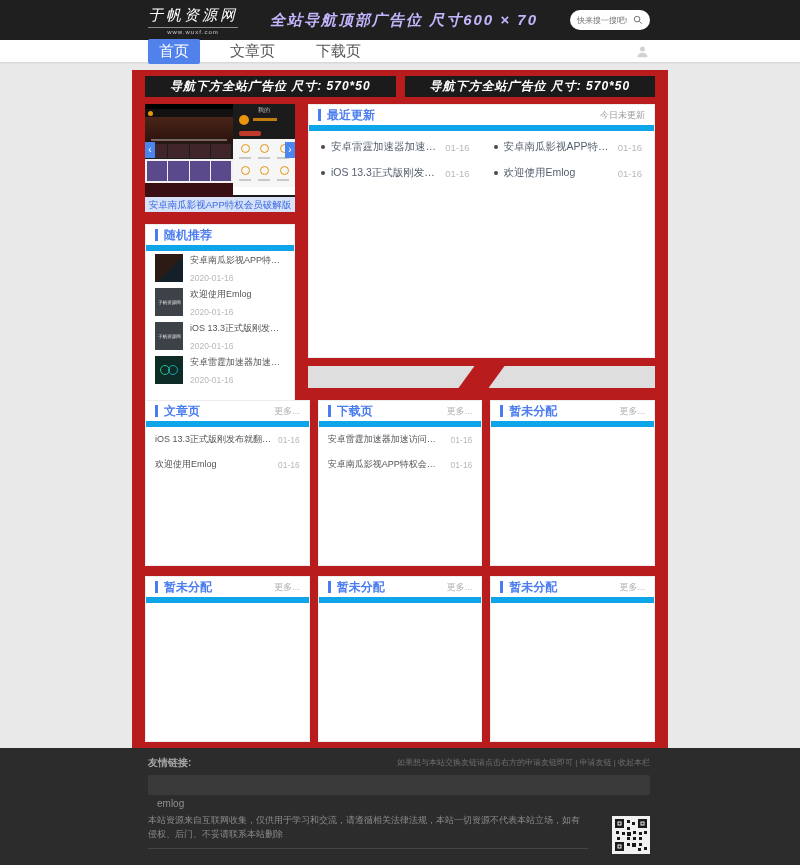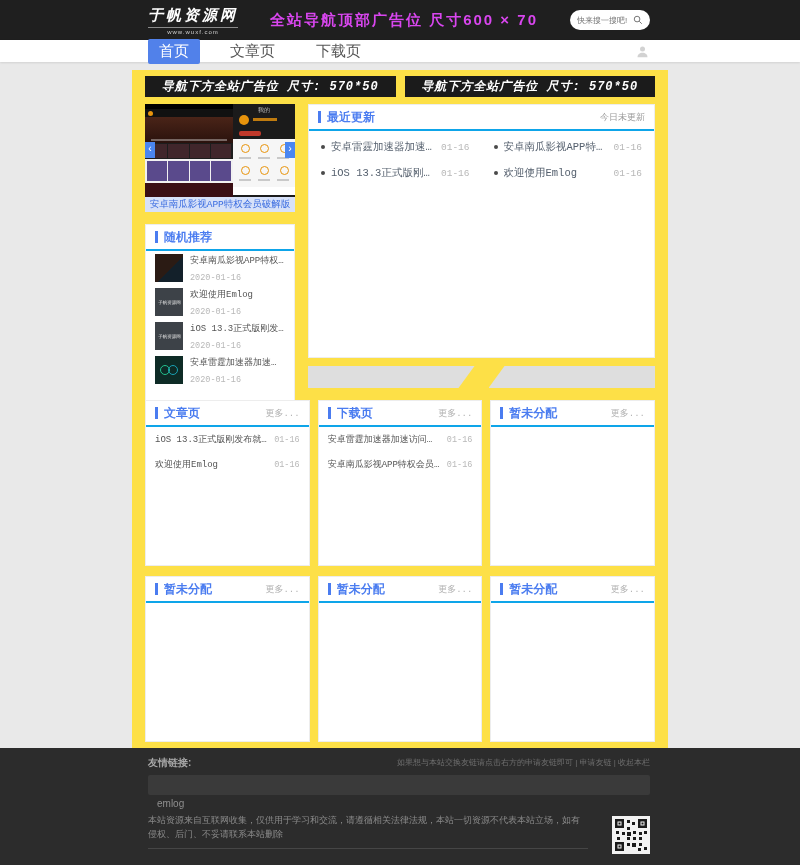--- a/index.html
+++ b/index.html
@@ -3,37 +3,37 @@
 <meta charset="utf-8">
 <style>
   * { margin:0; padding:0; box-sizing:border-box; }
   html,body { width:800px; height:865px; }
   body { background:#e9e9e9; font-family:"Liberation Sans","DejaVu Sans",sans-serif; overflow:hidden; }
   a { text-decoration:none; color:inherit; cursor:pointer;margin-top:36px; }
 
   
   .site-header { height:40px; background:#1f1f1f; display:flex; align-items:center; justify-content:space-between; padding:0 150px 0 148px; }
   .logo { color:#fff; text-align:center; cursor:pointer; }
-  .logo-title { font-size:15px; font-weight:bold; letter-spacing:3px; font-style:italic; font-family:"DejaVu Serif",serif; }
+  .logo-title { font-size:15px; font-weight:normal; letter-spacing:3px; font-style:italic; font-family:"DejaVu Serif",serif; }
   .logo-sub { font-size:6px; color:#cfcfcf; border-top:1px solid #8a8a8a; margin-top:2px; padding-top:1px; letter-spacing:1px; }
-  .top-ad { color:#d946ef; font-size:15px; font-weight:bold; letter-spacing:2px; cursor:pointer; }
+  .top-ad { color:#c4b5fd; font-size:15px; font-weight:bold; letter-spacing:2px; font-style:italic; cursor:pointer; }
   .search-pill { width:80px; height:20px; background:#fff; border-radius:10px; display:flex; align-items:center; padding:0 7px; }
   .search-pill input { flex:1; width:50px; border:none; outline:none; background:transparent; font-size:8px; color:#666; }
   .search-btn { width:10px; height:10px; display:flex; align-items:center; cursor:pointer; }
 
   
   .nav-bar { height:22px; background:#fff; display:flex; align-items:center; padding:0 150px 0 148px; box-shadow:0 1px 2px rgba(0,0,0,.10); position:relative; z-index:2; }
   .nav-tab { font-size:15px; color:#555; padding:3px 11px; margin-right:19px; border-radius:2px; cursor:pointer; }
   .nav-tab.active { background:#5181ea; color:#fff; }
   .nav-avatar { margin-left:auto; width:15px; height:15px; }
 
   .gap-strip { height:8px; }
 
   
-  .wrapper { width:536px; margin:0 auto; background:#fde047; padding:4px 13px 6px; height:678px;font-family:Liberation Mono, monospace; }
+  .wrapper { width:536px; margin:0 auto; background:#b91c1c; padding:4px 13px 6px; height:678px; }
 
   .banners-row { display:flex; gap:9px; margin-top:2px; }
   .ad-banner { flex:1; height:21px; background:#1b1b1b; color:#fff; display:flex; align-items:center; justify-content:center; font-size:12px; font-weight:bold; font-style:italic; letter-spacing:1px; cursor:pointer; }
 
   .content-row { display:flex; gap:13px; margin-top:7px; height:284px; }
   .sidebar { width:150px; flex:none; }
   .main-col { flex:1; display:flex; flex-direction:column; min-width:0; }
 
   
   .featured { height:108px; position:relative; overflow:hidden; cursor:pointer; background:#141414; }
@@ -59,21 +59,21 @@
   .ph-right .panel i::before { content:""; position:absolute; left:50%; top:2px; width:7px; height:7px; margin-left:-3.5px; border-radius:50%; border:1.5px solid #e8940c; }
   .ph-right .panel i::after { content:""; position:absolute; left:50%; bottom:3px; width:12px; height:2px; margin-left:-6px; background:#c9c9c9; }
   .ph-right .navfoot { height:8px; background:#fff; }
   .carousel-arrow { position:absolute; top:38px; width:10px; height:16px; background:#4a86f0; color:#fff; font-size:10px; line-height:15px; text-align:center; z-index:3; cursor:pointer; }
   .carousel-arrow.left { left:0; }
   .carousel-arrow.right { right:0; }
   .featured-caption { position:absolute; left:0; right:0; bottom:0; height:15px; background:#d7e1f8; color:#3a6ce0; font-size:9.5px; line-height:15px; text-align:center; white-space:nowrap; overflow:hidden; text-overflow:ellipsis; padding:0 3px; }
 
   
   .card { border:1px solid #ededed; background:#fff; }
-  .card-header { display:flex; align-items:center; height:26px; padding:0 9px; border-bottom:2px solid #0ea5e9; }
+  .card-header { display:flex; align-items:center; height:26px; padding:0 9px; border-bottom:6px solid #0ea5e9; }
   .blue-bar { width:3px; height:12px; background:#4a7cf0; margin-right:6px; flex:none; }
   .card-title { font-size:12px; color:#4a7cf0; font-weight:bold; flex:1; cursor:pointer; white-space:nowrap; overflow:hidden; }
   .more-link { font-size:9px; color:#b3b3b3; cursor:pointer; flex:none; }
   .status-text { font-size:9px; color:#9a9a9a; flex:none; }
 
   .random-card { margin-top:12px; height:196px; }
   .random-item { display:flex; gap:7px; padding:3px 9px; height:34px; cursor:pointer; }
   .thumb { width:28px; height:28px; flex:none; display:flex; align-items:center; justify-content:center; overflow:hidden; }
   .thumb.t-app { background:linear-gradient(135deg,#2b1b14 0 55%,#13202a 55% 100%); }
   .thumb.t-dark { background:#3d4248; }

